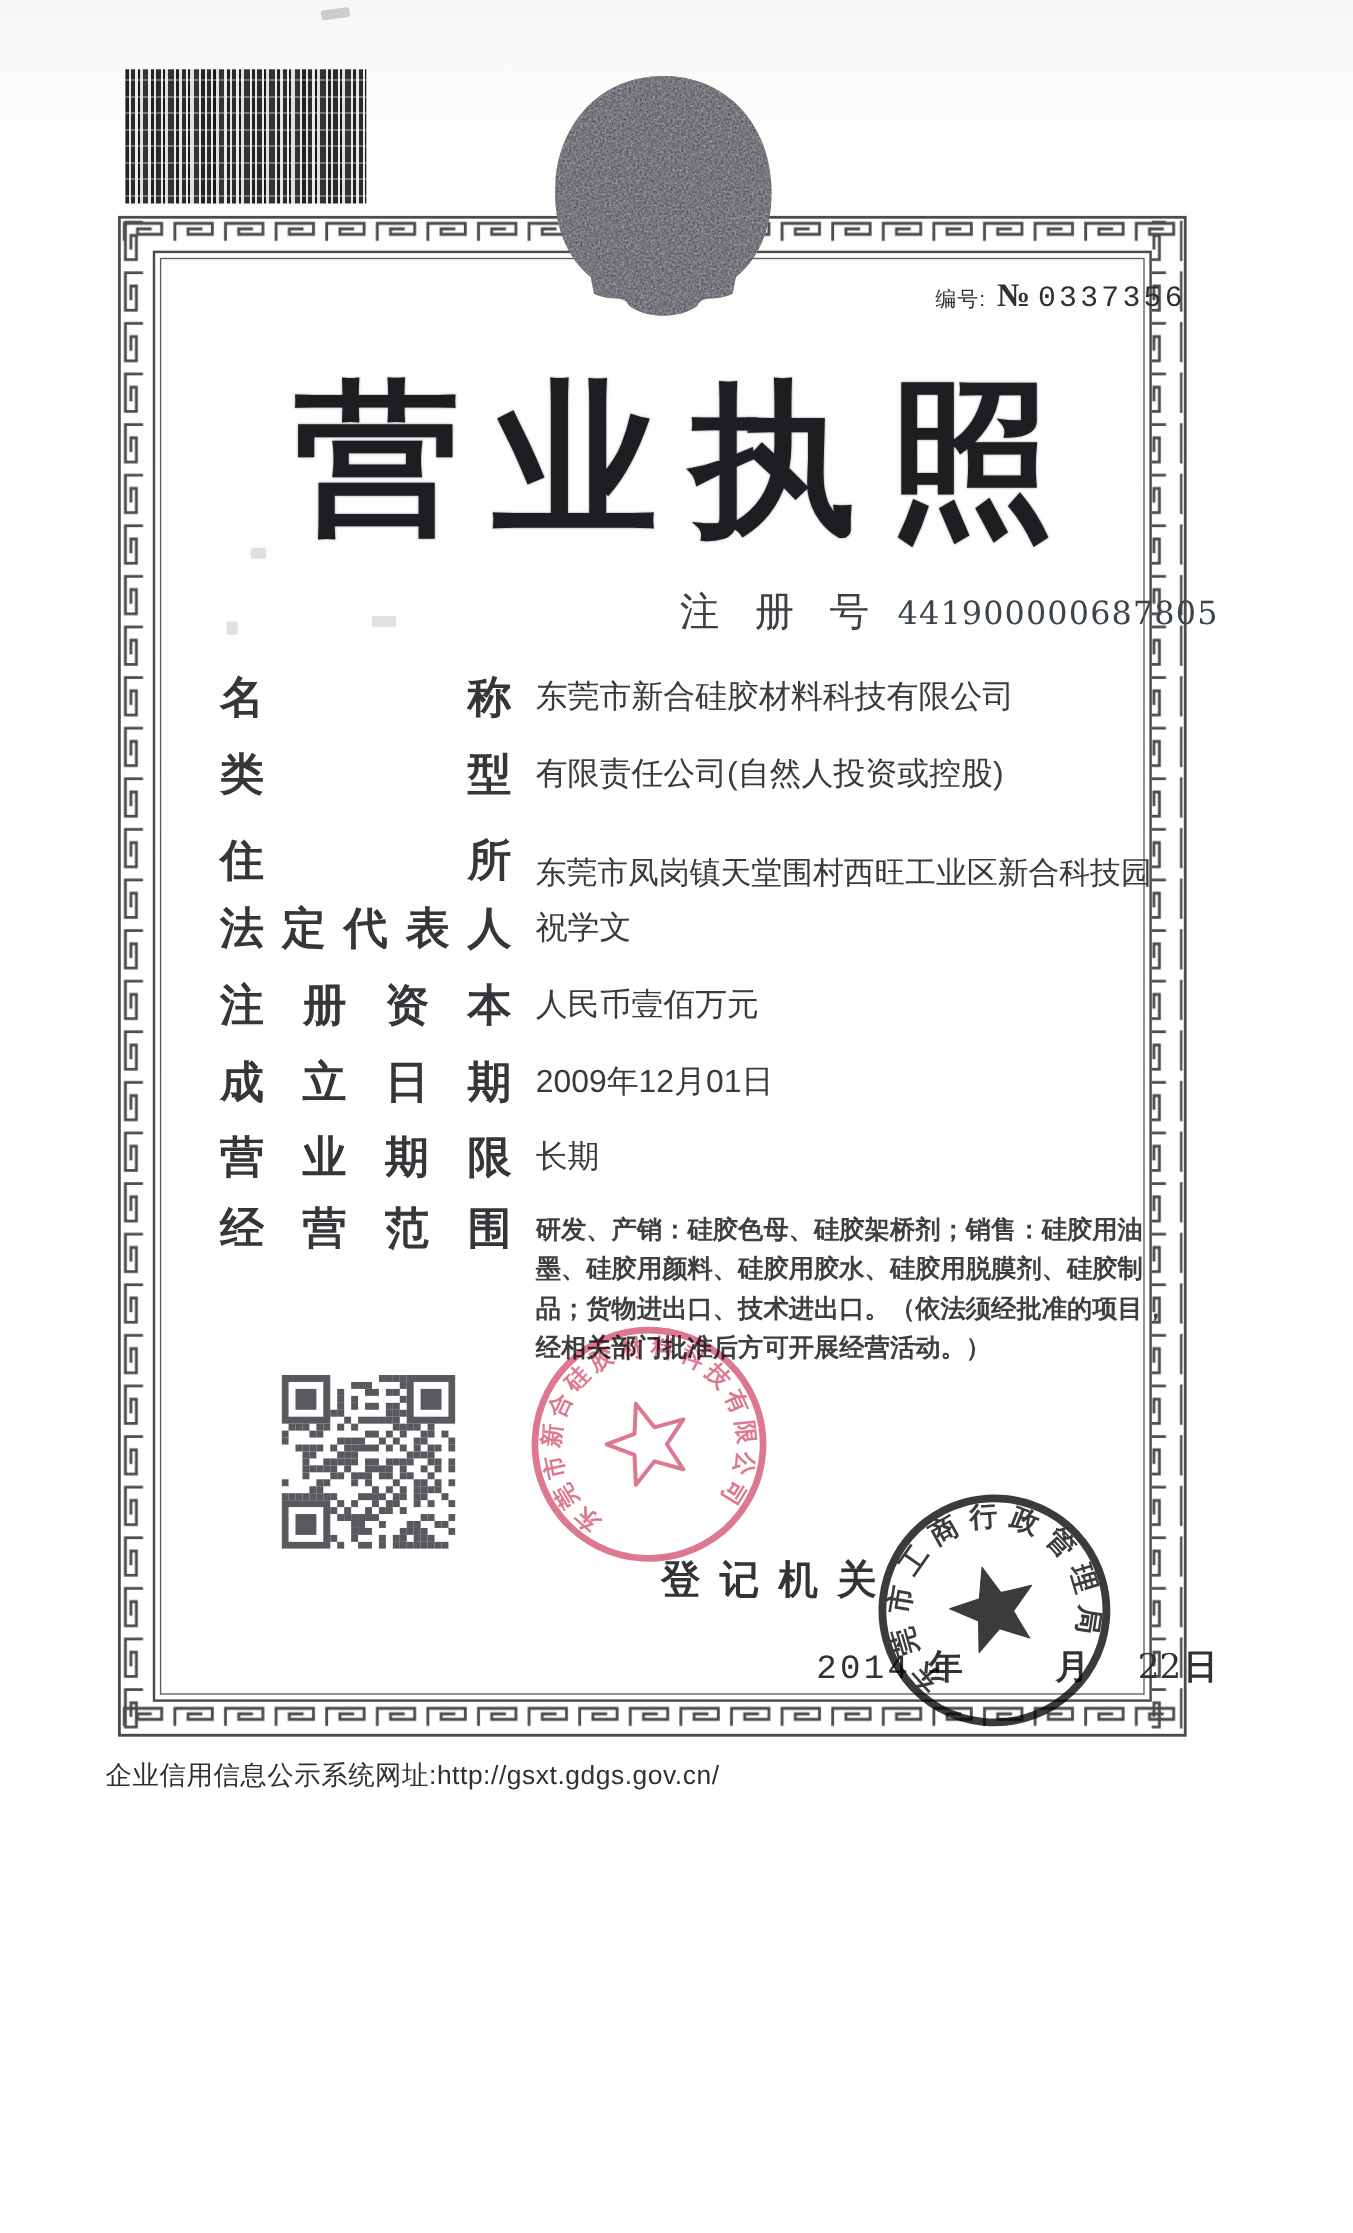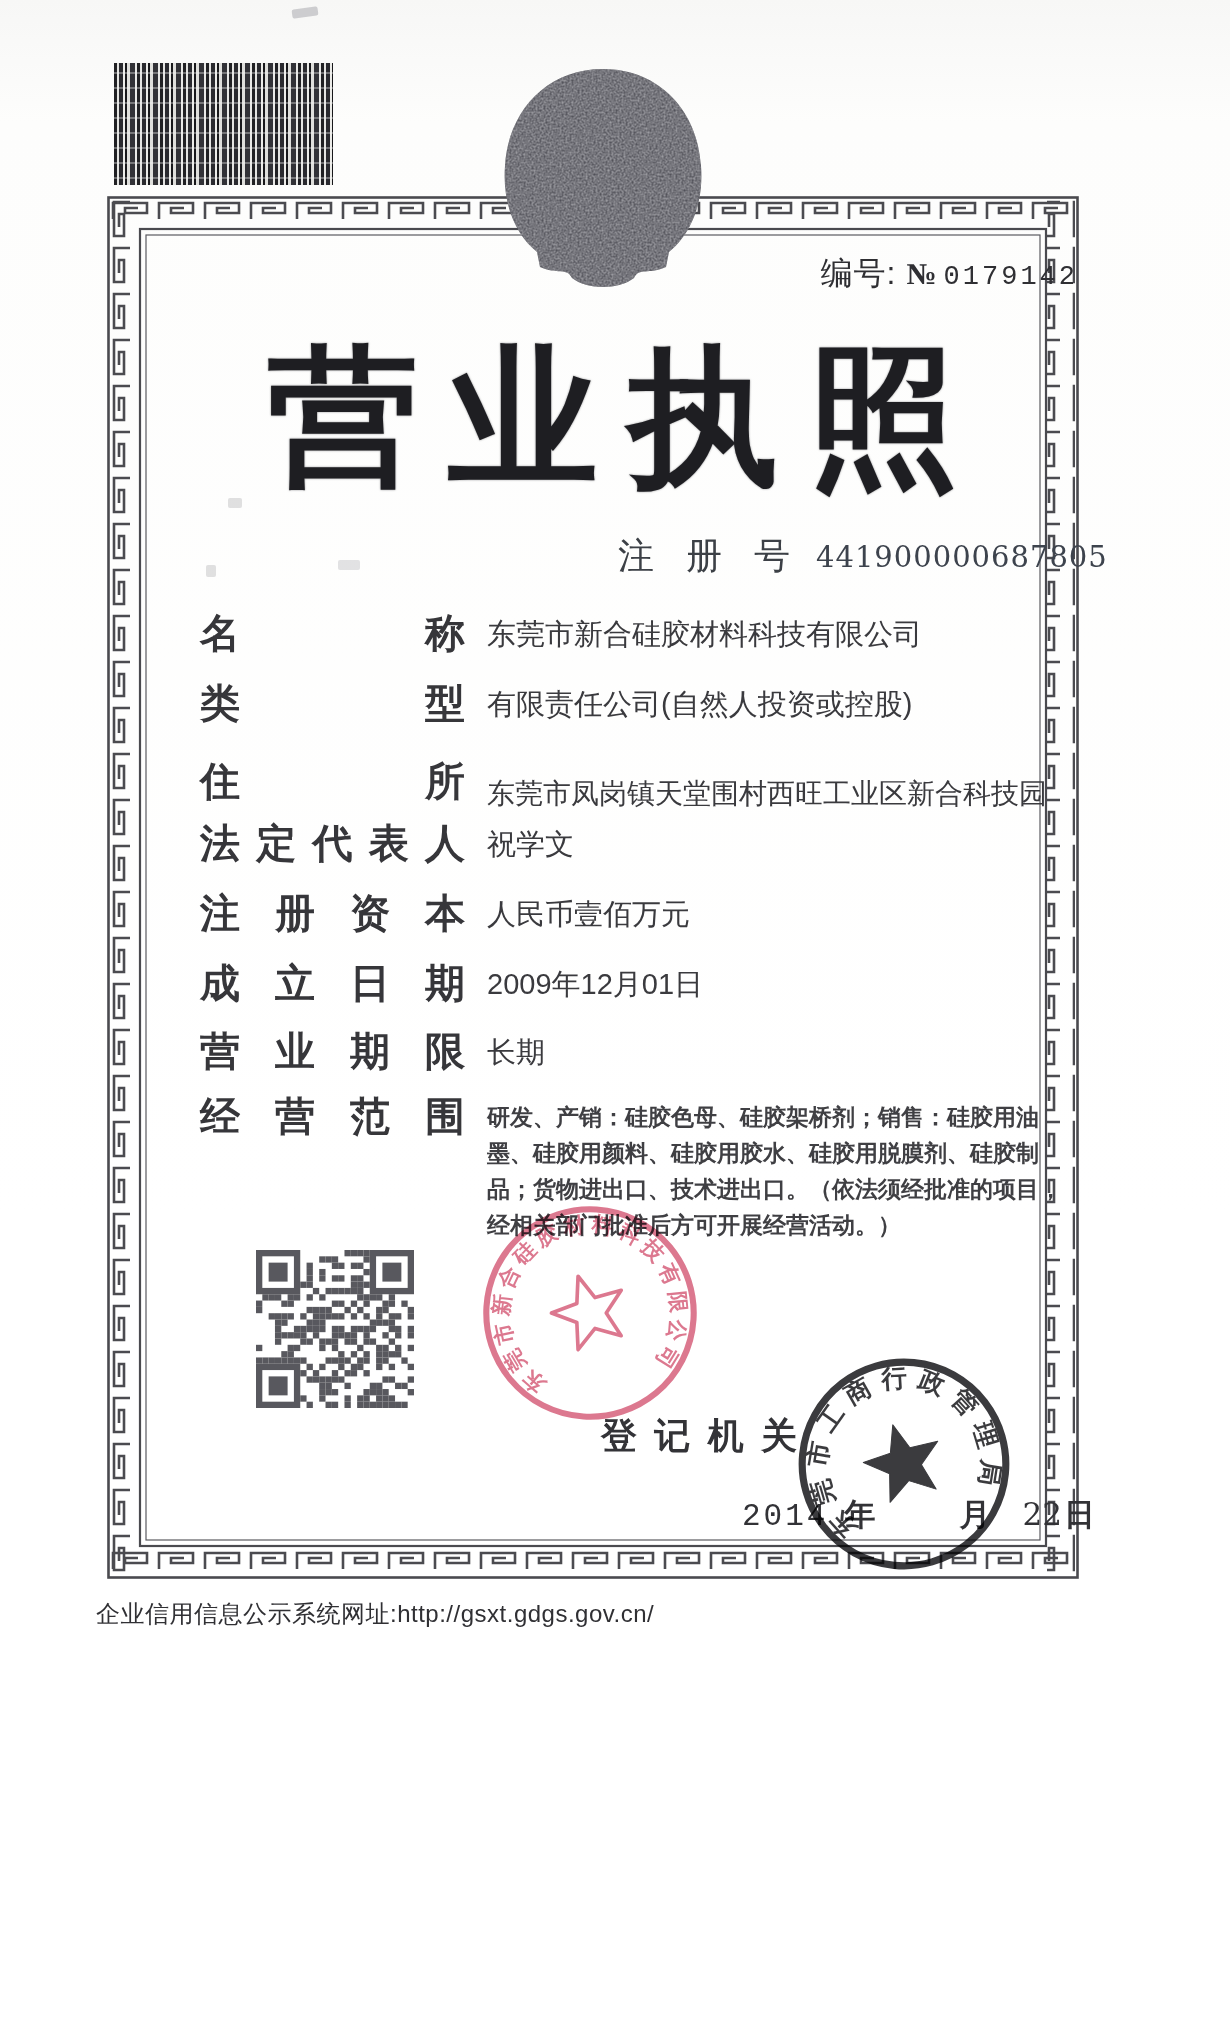--- a/index.html
+++ b/index.html
@@ -21,21 +21,21 @@
   .scan-artifact { position:absolute; background:#9a9aa0; opacity:.45; border-radius:2px; }
 
   
   .frame { position:absolute; left:107px; top:196px; width:972px; height:1383px; z-index:1; }
 
   
   .serial {
     position:absolute; top:252px; right:152px; z-index:2; white-space:nowrap;
     color:#2f2f33; letter-spacing:1px;
   }
-  .serial .pfx { font-size:32px; }
+  .serial .pfx { font-size:19px; }
   .serial .nomark { font-family:"Liberation Serif", serif; font-weight:bold; font-size:30px; padding:0 6px 0 10px; }
   .serial .num { font-family:"Liberation Mono", monospace; font-size:27px; letter-spacing:3px; }
 
   .title {
     position:absolute; left:268px; top:332px; width:690px; height:170px; z-index:2;
     display:flex; justify-content:space-between; align-items:center;
     font-size:150px; font-weight:900; color:#1e1e22; line-height:1;
     font-family:"Liberation Sans", sans-serif;
     text-shadow:0 0 2px rgba(30,30,34,.55);
   }
@@ -58,21 +58,21 @@
   
   .qr { position:absolute; left:256px; top:1250px; width:158px; height:158px; z-index:2; opacity:.85; }
   .seal-red { position:absolute; left:468px; top:1188px; width:244px; height:250px; z-index:6; opacity:.85; mix-blend-mode:multiply; }
   .stamp-black { position:absolute; left:792px; top:1352px; width:224px; height:224px; z-index:6; opacity:.88; mix-blend-mode:multiply; }
 
   .registrar { position:absolute; left:601px; top:1412px; width:196px; display:flex; justify-content:space-between; z-index:2; font-size:36px; font-weight:600; color:#333337; font-family:"Liberation Serif", serif; }
   .issue-date { position:absolute; left:742px; top:1494px; z-index:2; font-size:31px; color:#323236; display:flex; align-items:baseline; }
   .issue-date .y { font-family:Liberation Mono, monospace; letter-spacing:3px; }
   .issue-date .u1 { margin-left:16px; font-weight:600; }
   .issue-date .u2 { margin-left:84px; font-weight:600; }
-  .issue-date .d { margin-left:32px; font-family:"DejaVu Serif", serif; }
+  .issue-date .d { margin-left:44px; font-family:"DejaVu Serif", serif; }
   .issue-date .u3 { margin-left:2px; font-weight:600; }
 
   
   .footer-left { position:absolute; left:96px; top:1598px; font-size:24px; color:#303034; letter-spacing:.5px; z-index:2; }
   .footer-right { position:absolute; left:702px; top:1597px; font-size:22px; color:#2c2c30; font-weight:600; z-index:2; font-family:"Liberation Serif", serif; }
 </style>
 </head>
 <body>
 
 <div class="page">
@@ -112,21 +112,21 @@
       <rect x="4" y="1351" width="964" height="28" fill="url(#mh)"></rect>
       <rect x="4" y="4" width="28" height="1375" fill="url(#mv)"></rect>
       <rect x="940" y="4" width="28" height="1375" fill="url(#mv)"></rect>
       <rect x="1.5" y="1.5" width="969" height="1380" fill="none" stroke="#4a4a4f" stroke-width="2.6"></rect>
       <rect x="33" y="33" width="906" height="1317" fill="none" stroke="#4a4a4f" stroke-width="2.2"></rect>
       <rect x="39" y="39" width="894" height="1305" fill="none" stroke="#5a5a60" stroke-width="1.2"></rect>
     </svg>
   </div>
 
   <div class="serial">
-    <span class="pfx">编号:</span><span class="nomark">№</span><span class="num">0179142</span>
+    <span class="pfx">编号:</span><span class="nomark">№</span><span class="num">0337356</span>
   </div>
 
   <div class="title">
       <span>营</span>
       <span>业</span>
       <span>执</span>
       <span>照</span>
     </div>
 
   <div class="regno">

